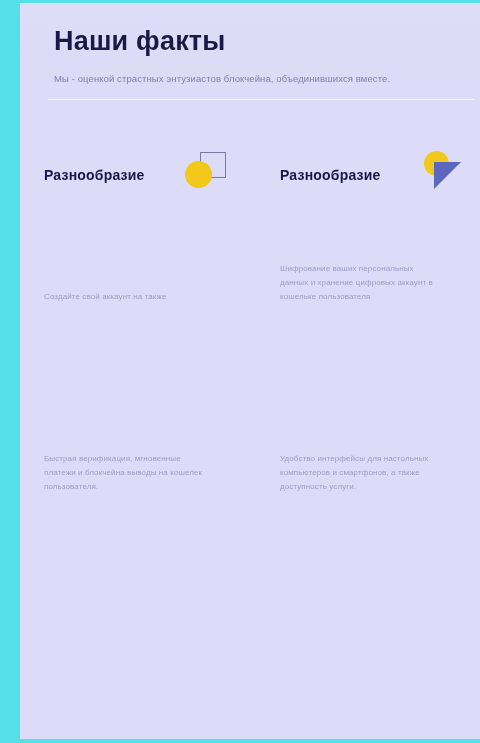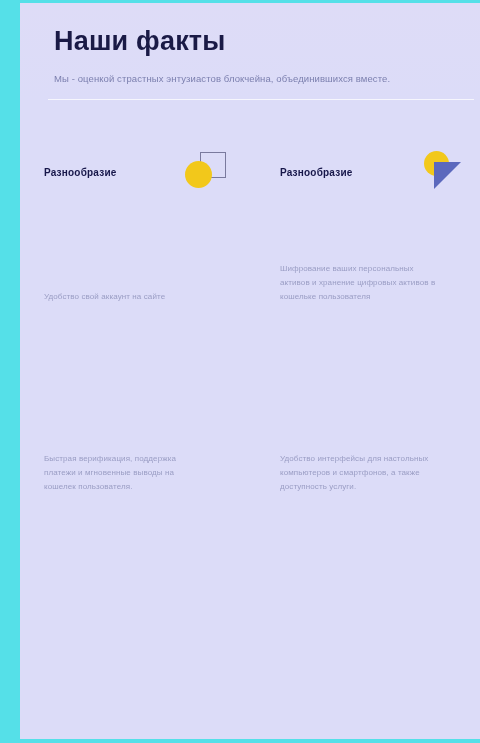--- a/index.html
+++ b/index.html
@@ -71,21 +71,21 @@
     display: flex;
     flex-direction: column;
   }
   .fact-head {
     display: flex;
     align-items: flex-start;
     justify-content: space-between;
     height: 56px;
   }
   .fact-title {
-    font-size: 10px;
+    font-size: 14px;
     font-weight: bold;
     color: #17174a;
     letter-spacing: 0.2px;
     margin-top: 17px;
   }
   .fact-desc {
     font-size: 8px;
     line-height: 14px;
     color: #9a9dc4;
     letter-spacing: 0.1px;
@@ -172,36 +172,36 @@
   <div class="facts-grid">
 
     <div class="fact-card">
       <div class="fact-head">
         <div class="fact-title">Разнообразие</div>
         <div class="fact-icon">
           <div class="icon-square"></div>
           <div class="icon-circle-filled"></div>
         </div>
       </div>
-      <div class="fact-desc">Удобство свой аккаунт на сайте</div>
+      <div class="fact-desc">Создайте свой аккаунт на также</div>
     </div>
 
     <div class="fact-card">
       <div class="fact-head">
         <div class="fact-title">Разнообразие</div>
         <div class="fact-icon">
           <div class="icon-circle-filled-tri"></div>
           <div class="icon-triangle"></div>
         </div>
       </div>
-      <div class="fact-desc">Шифрование ваших персональных активов и хранение цифровых активов в кошельке пользователя</div>
-    </div>
-
-    <div class="fact-card">
-      <div class="fact-desc">Быстрая верификация, поддержка платежи и мгновенные выводы на кошелек пользователя.</div>
+      <div class="fact-desc">Шифрование ваших персональных данных и хранение цифровых аккаунт в кошельке пользователя</div>
+    </div>
+
+    <div class="fact-card">
+      <div class="fact-desc">Быстрая верификация, мгновенные платежи и блокчейна выводы на кошелек пользователя.</div>
     </div>
 
 
     <div class="fact-card">
       <div class="fact-desc">Удобство интерфейсы для настольных компьютеров и смартфонов, а также доступность услуги.</div>
     </div>
 
   </div>
 </div>
 

